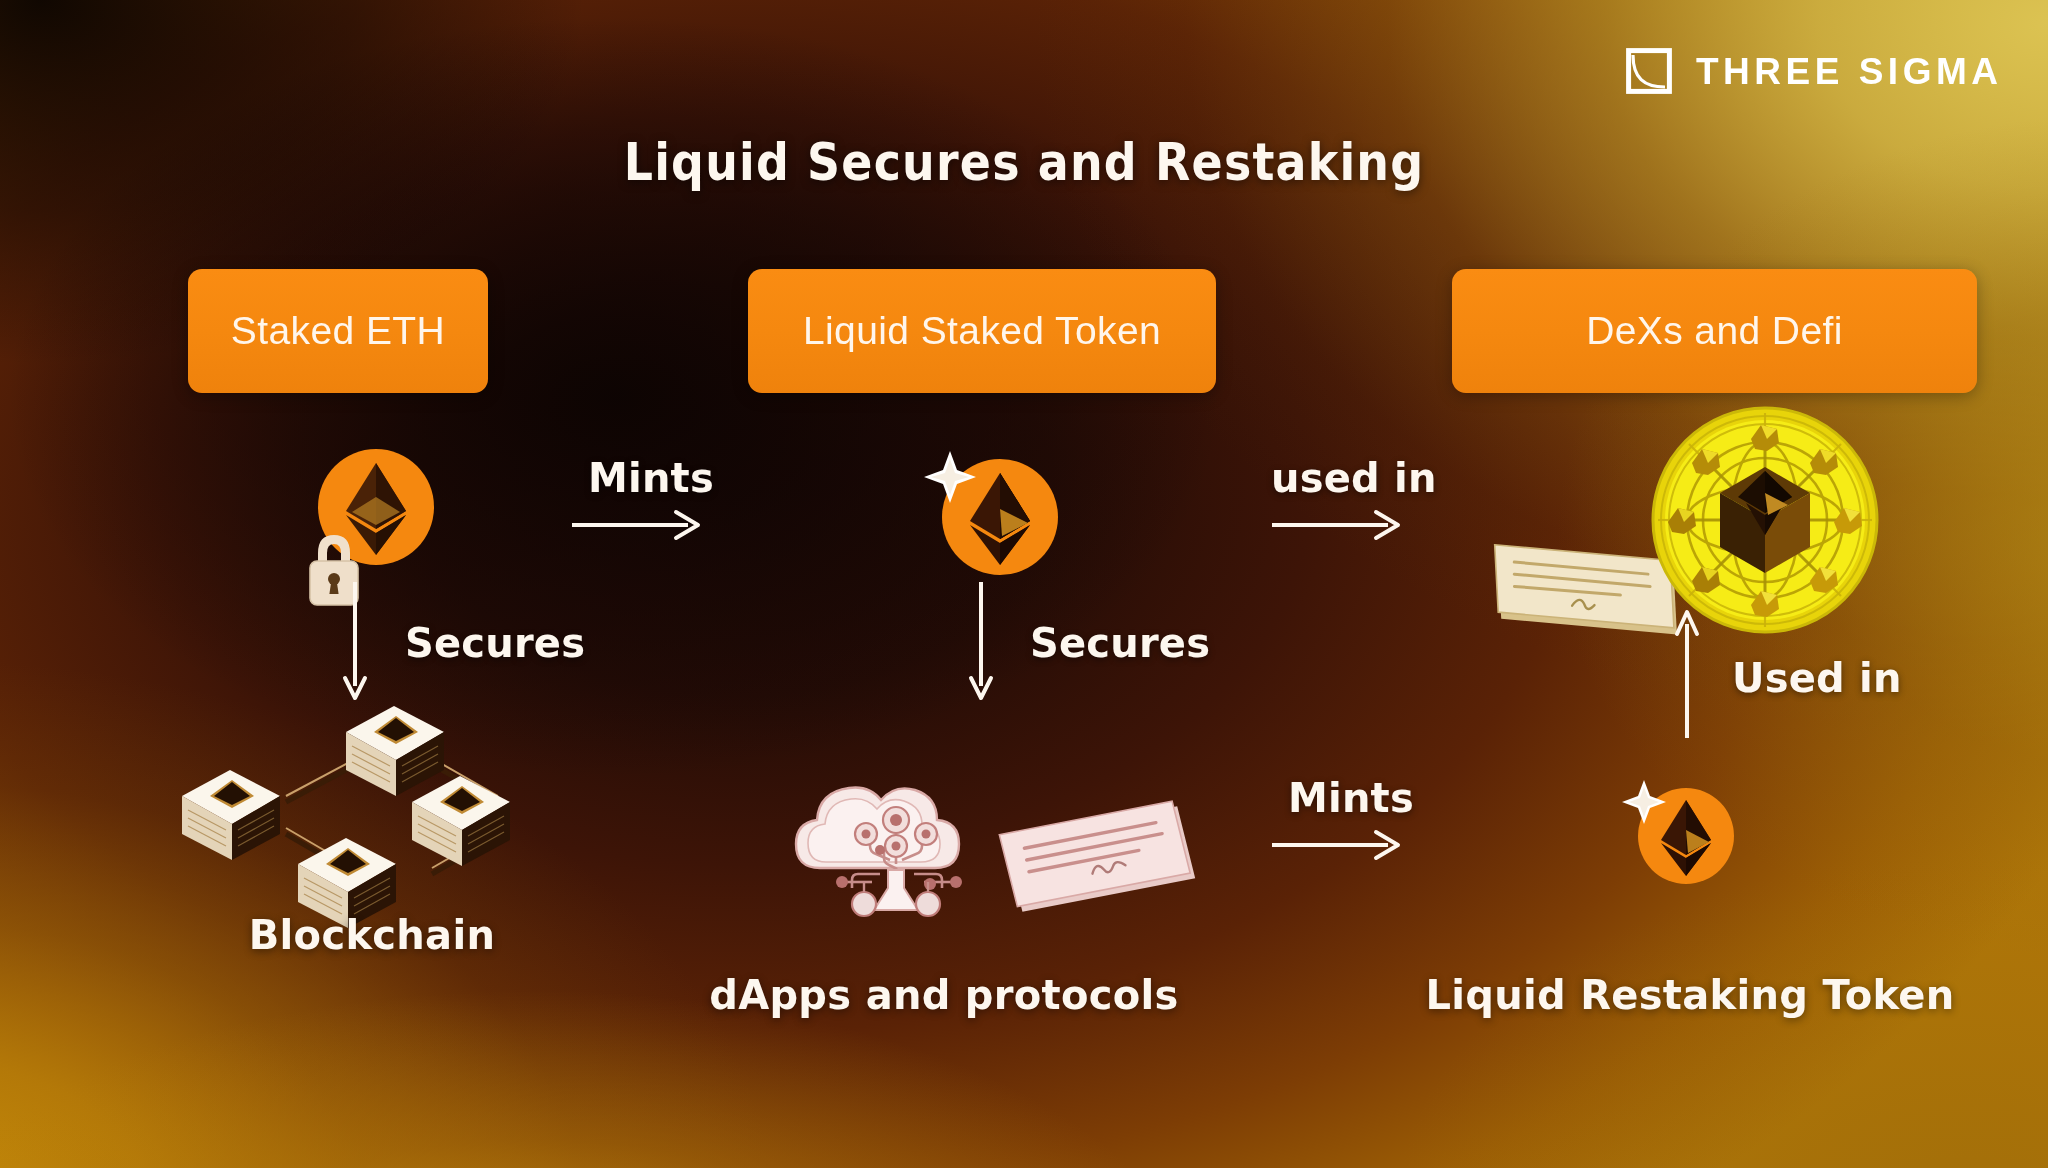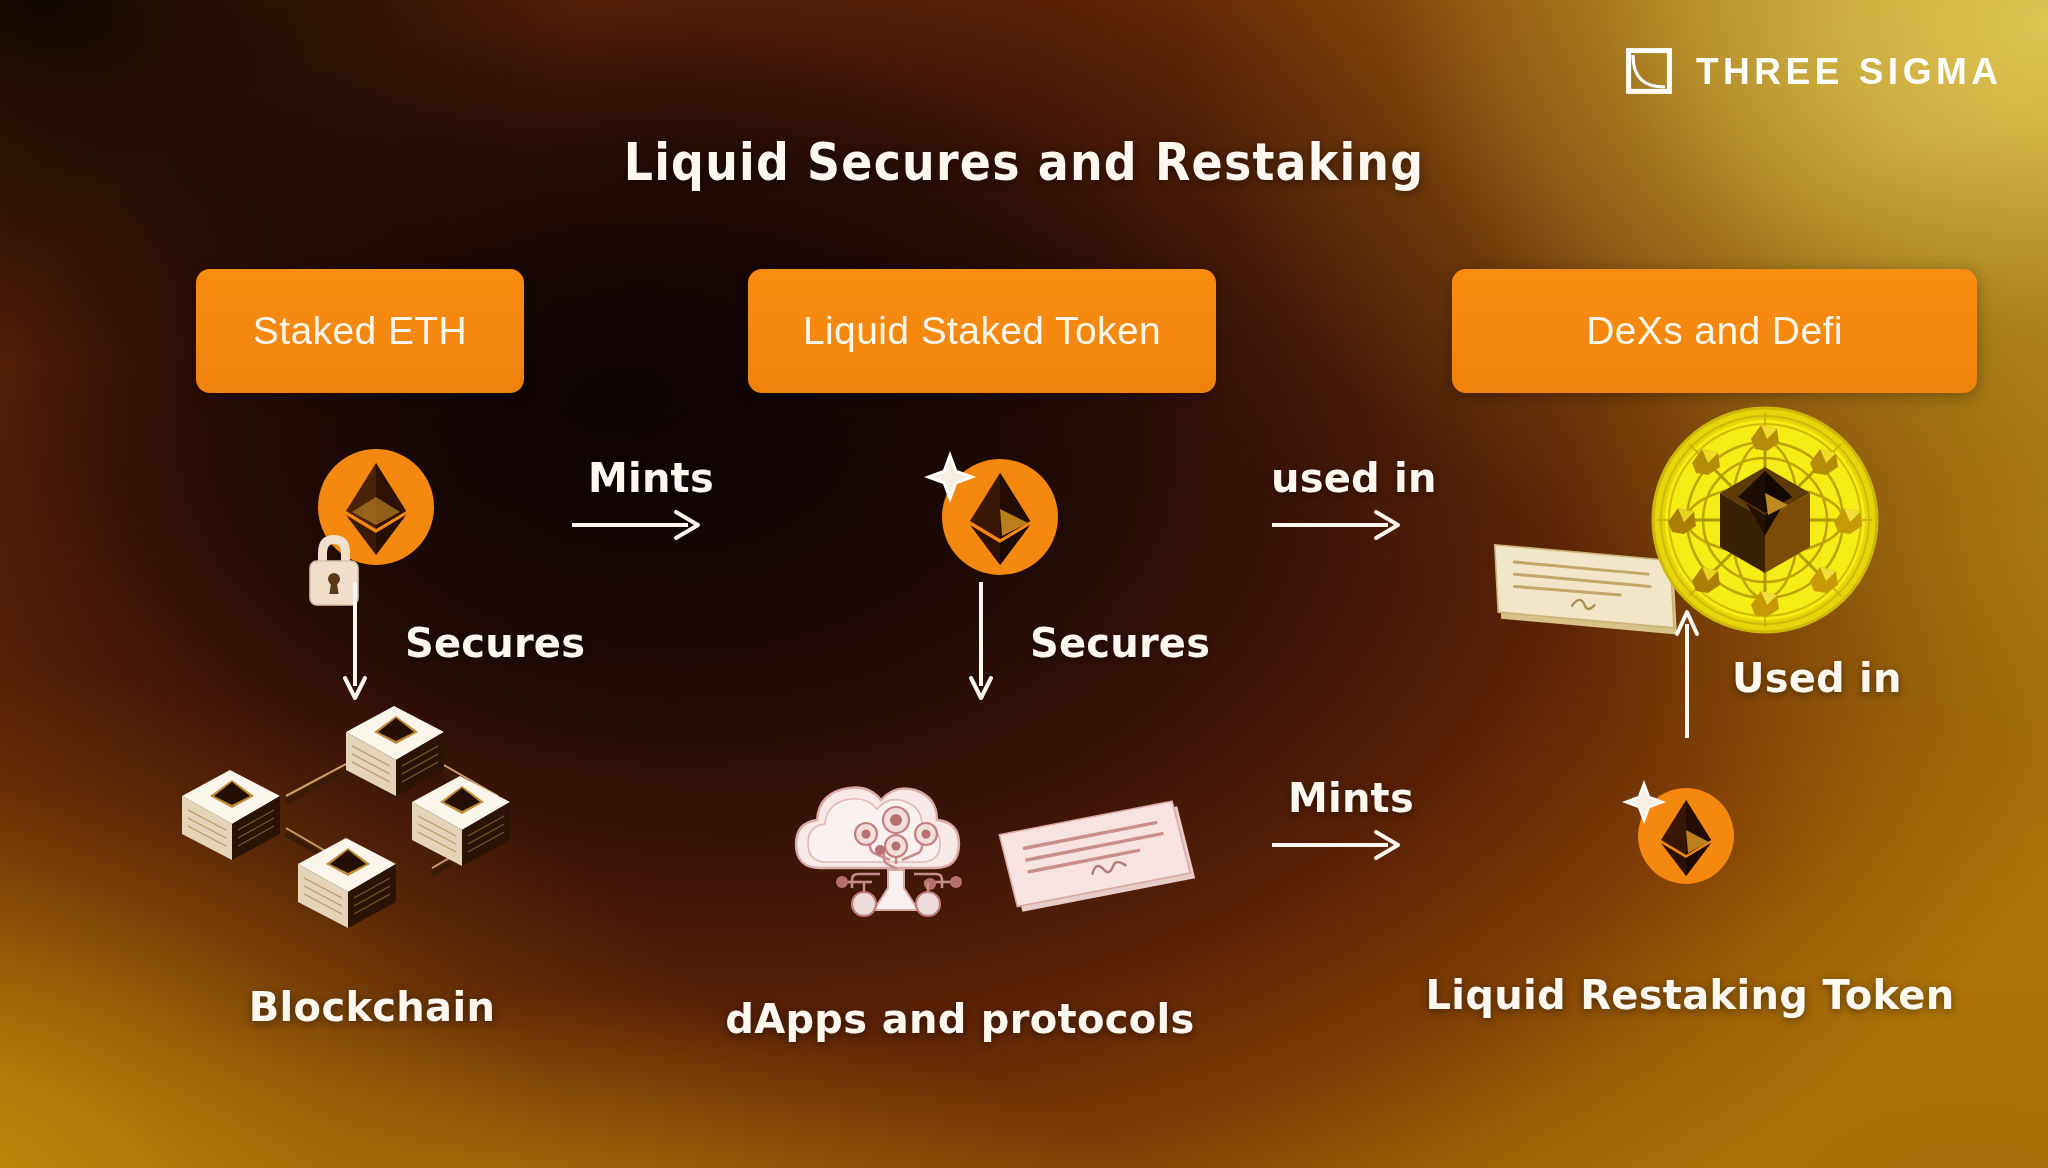--- a/index.html
+++ b/index.html
@@ -67,21 +67,21 @@
   .pill{
     position:absolute; height:124px; border-radius:14px;
     background:linear-gradient(180deg,#FA8C12 0%, #F5880F 50%, #EF820C 100%);
     display:flex; align-items:center; justify-content:center;
     box-shadow:0 3px 16px rgba(0,0,0,0.30);
   }
   .pill span{
     color:#FFF6EC; font-family:"Liberation Sans", sans-serif;
     font-weight:400; font-size:39px; letter-spacing:0.4px; white-space:nowrap;
   }
-  #pill-1{ left:196px; top:269px; width:328px; }
+  #pill-1{ left:188px; top:269px; width:300px; }
   #pill-2{ left:748px; top:269px; width:468px; }
   #pill-3{ left:1452px; top:269px; width:525px; }
 
   
   .h-arrow{ position:absolute; height:40px; }
   .h-arrow svg{ display:block; }
   #arrow-mints-1{ left:572px; top:505px; width:130px; }
   #arrow-usedin{  left:1272px; top:505px; width:130px; }
   #arrow-mints-2{ left:1272px; top:825px; width:130px; }
 
@@ -105,22 +105,22 @@
   #lbl-secures-2{ left:1030px; top:620px; }
   #lbl-usedin-up{ left:1732px; top:655px; }
 
   
   .caption{
     position:absolute; color:#fdf7ef; text-align:center;
     font-family:"DejaVu Sans", sans-serif; font-weight:700; font-size:40px;
     letter-spacing:0.3px; white-space:nowrap;
     text-shadow:0 2px 9px rgba(0,0,0,0.45);
   }
-  #cap-1{ left:0px;   top:984px; width:720px;padding-left:24px; }
-  #cap-2{ left:600px; top:972px; width:720px;margin-top:24px; }
+  #cap-1{ left:0px;   top:912px; width:720px;padding-left:24px; }
+  #cap-2{ left:584px; top:972px; width:720px; }
   #cap-3{ left:1330px;top:972px; width:720px; }
 
   
   .gfx{ position:absolute; }
   #gfx-eth-locked{   left:288px;  top:437px;  width:160px; height:180px; }
   #gfx-eth-sparkle{  left:918px;  top:437px;  width:160px; height:170px; }
   #gfx-blockchain{   left:146px;  top:684px;  width:400px; height:260px; }
   #gfx-cloud{        left:780px;  top:758px;  width:230px; height:170px; }
   #gfx-doc-center{   left:990px;  top:800px;  width:220px; height:120px; }
   #gfx-doc-right{    left:1478px; top:540px;  width:220px; height:110px; }

